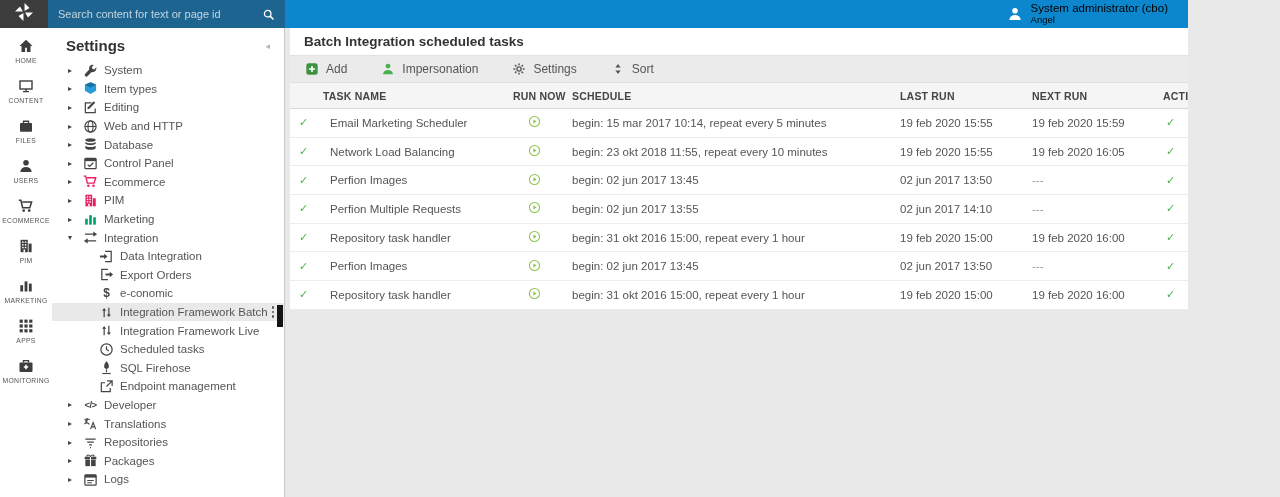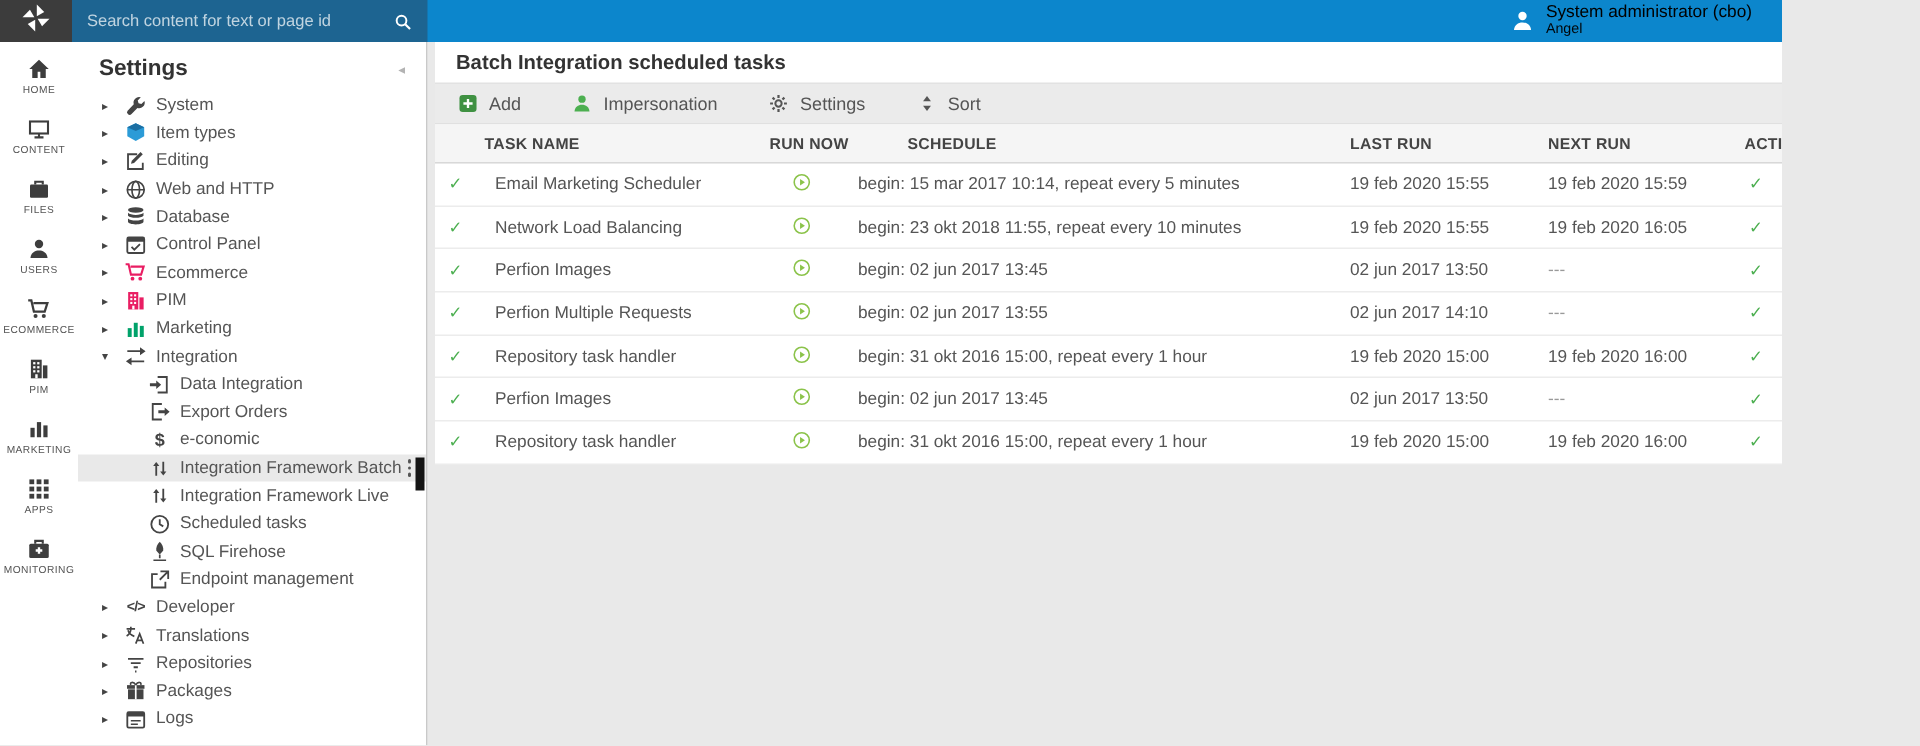--- a/index.html
+++ b/index.html
@@ -55,21 +55,21 @@
   .main { flex:1; padding-left:5px; display:flex; flex-direction:column; }
   .page-title { height:28px; line-height:28px; background:#fff; border-bottom:1px solid #e2e2e2; font-size:13.5px; font-weight:700; color:#333; padding-left:14px; }
   .toolbar { height:27px; background:#ebebeb; border-bottom:1px solid #e0e0e0; display:flex; align-items:center; padding-left:15px; gap:20px; }
   .tb-btn { display:flex; align-items:center; gap:7px; background:none; border:0; font-family:inherit; font-size:12px; color:#555; cursor:pointer; padding:0 14px 0 0; }
   .tb-icon { width:14px; height:14px; display:inline-flex; color:#555; }
   .tb-icon svg { width:100%; height:100%; }
 
   .table { width:990px; background:#fff; }
   .thead, .trow { display:grid; grid-template-columns:33px 190px 57px 330px 132px 126px 42px 80px; align-items:center; }
   .thead { height:26px; background:#f5f5f5; border-bottom:1px solid #d8d8d8; font-size:10.5px; font-weight:700; color:#444; letter-spacing:.2px; }
-  .th.c-sched { padding-left:2px;margin-left:33px; }
+  .th.c-sched { padding-left:2px; }
   .th.c-active, .th.c-remove { padding-left:5px; }
   .trow { height:28.7px; border-bottom:1px solid #ececec; font-size:11.5px; color:#555; }
   .td { overflow:hidden; white-space:nowrap; }
   .td.c-check { padding-left:9px; }
   .check { color:#4caf50; font-size:11px; }
   .td.c-name { padding-left:7px; }
   .runbtn { background:none; border:0; padding:0 0 0 15px; cursor:pointer; display:inline-flex; }
   .runbtn svg { width:13px; height:13px; }
   .td.c-sched { padding-left:2px; }
   .muted { color:#999; }

